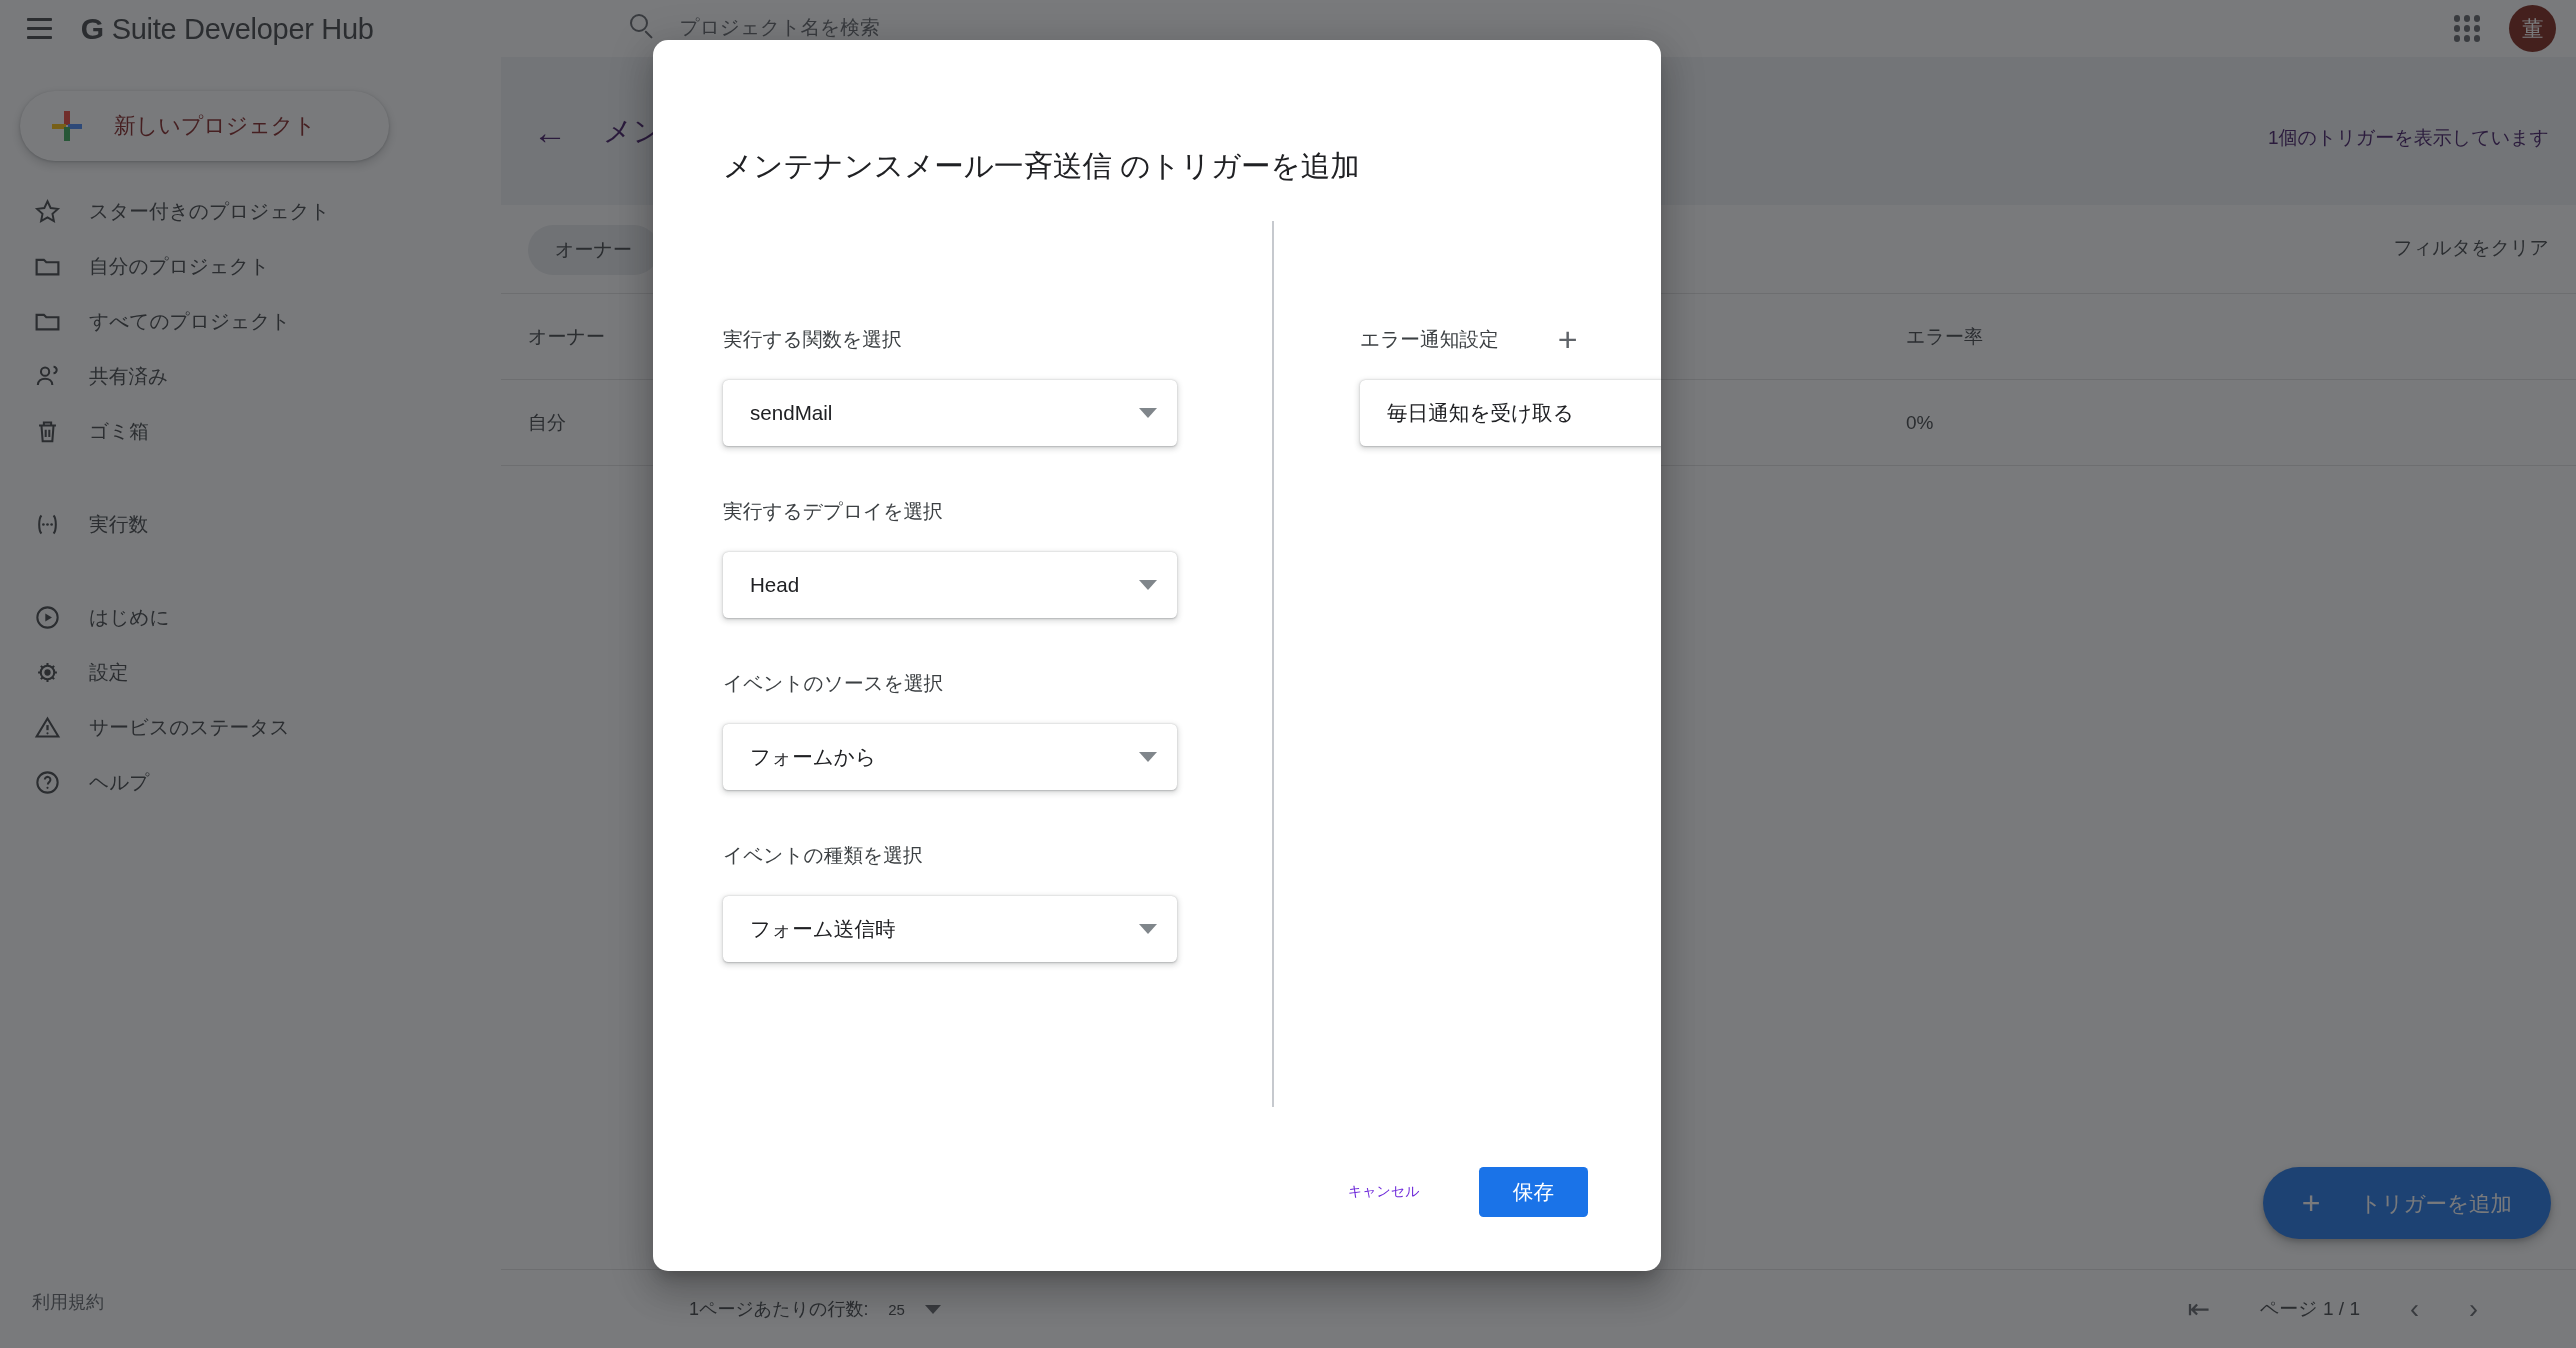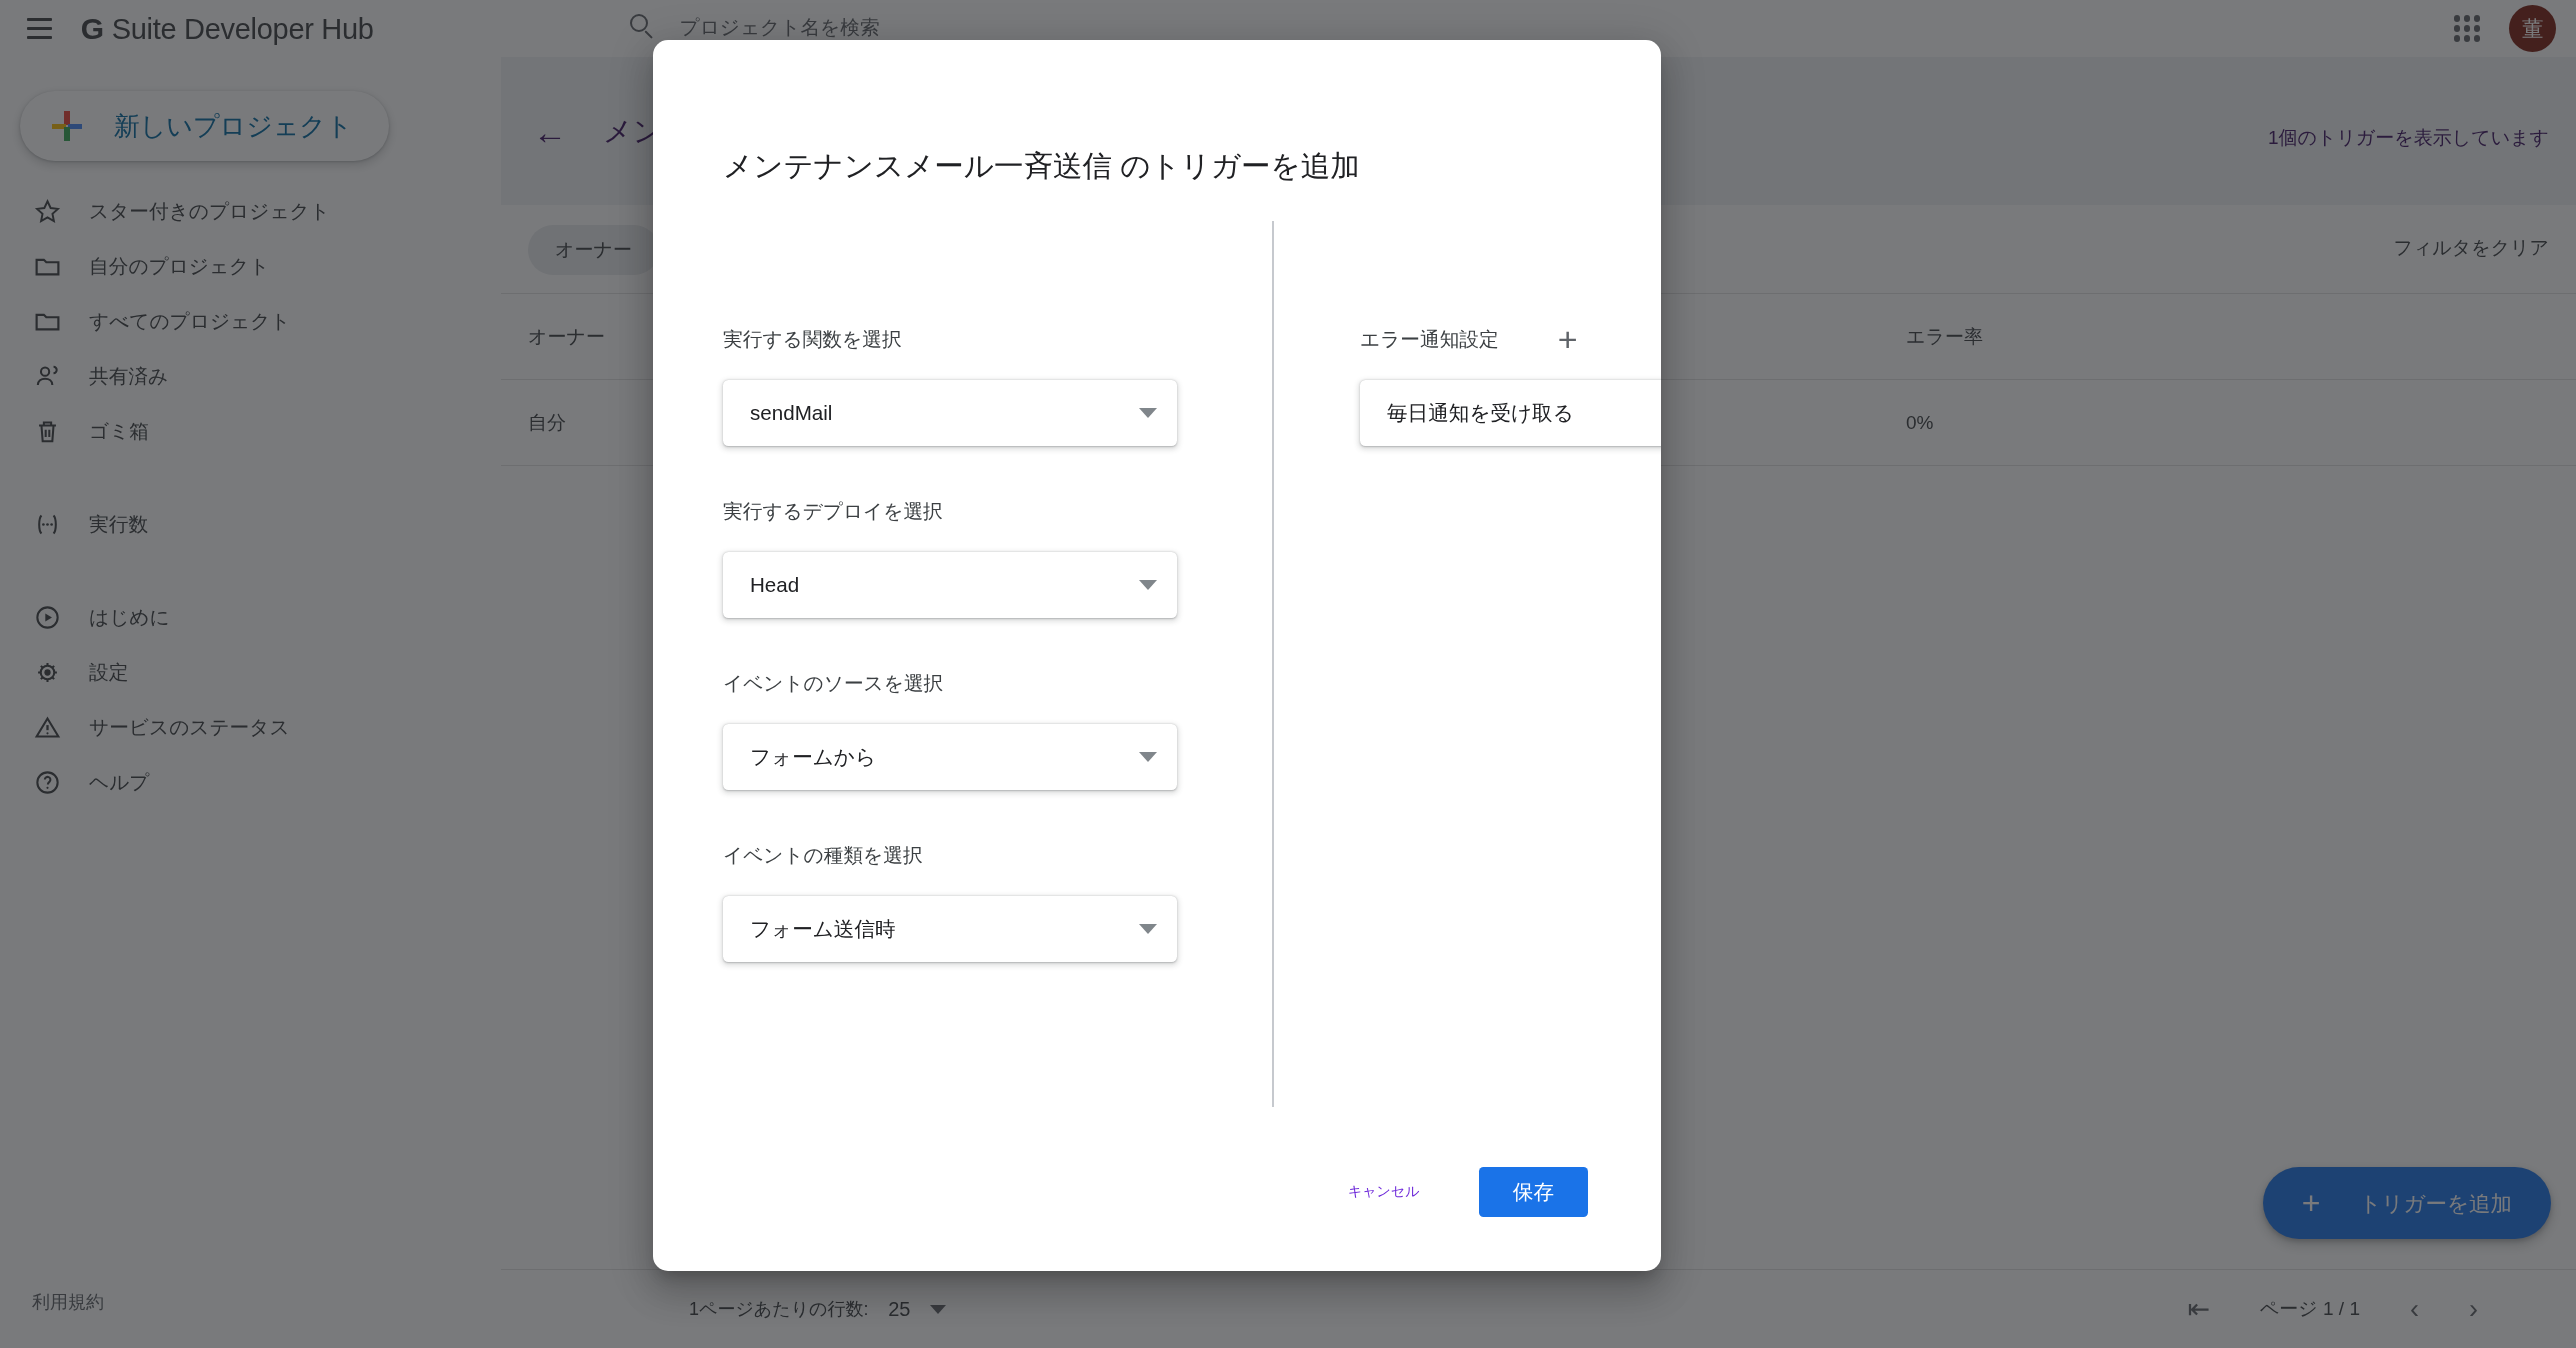--- a/index.html
+++ b/index.html
@@ -74,21 +74,21 @@
     margin: 12.5px 0 0 19.7px; width: 369px; height: 70px;
     border-radius: 35px; background: #fff;
     box-shadow: 0 0.9px 2.7px rgba(60,64,67,0.3), 0 3.6px 7.2px 2.7px rgba(60,64,67,0.15);
     display: flex; align-items: center; gap: 32px; padding-left: 32px; cursor: pointer;
   }
   .gplus { position: relative; width: 30px; height: 30px; flex: none; }
   .gplus .b1 { position: absolute; left: 12.5px; top: 0; width: 5.4px; height: 14.3px; background: #ea4335; }
   .gplus .b2 { position: absolute; left: 0; top: 12.5px; width: 14.3px; height: 5.4px; background: #fbbc04; }
   .gplus .b3 { position: absolute; left: 16px; top: 12.5px; width: 14.3px; height: 5.4px; background: #4285f4; }
   .gplus .b4 { position: absolute; left: 12.5px; top: 16px; width: 5.4px; height: 14.3px; background: #34a853; }
-  #new-project-label { font-size: 26px; color: #0369a1; }
+  #new-project-label { font-size: 22px; color: #7f1d1d; }
 
   .nav-list { margin-top: 23px; }
   .nav-item {
     height: 55px; display: flex; align-items: center; gap: 27px;
     padding-left: 32px; cursor: pointer; color: #3c4043;
   }
   .nav-item .nav-ico {
     width: 30px; height: 30px; flex: none; display: flex; align-items: center; justify-content: center;
   }
   .nav-item .nav-label { font-size: 19.7px; color: #3c4043; white-space: nowrap; }
@@ -155,21 +155,21 @@
     box-shadow: 0 2.7px 4.5px rgba(60,64,67,0.3), 0 5.4px 9px 3.6px rgba(60,64,67,0.15);
   }
   #fab .plus { font-size: 32px; line-height: 1; font-weight: 300; }
 
   #bottom-bar {
     position: absolute; left: 0; right: 0; bottom: 0; height: 79px;
     background: #ffffff; border-top: 0.9px solid #e0e0e0;
     display: flex; align-items: center; color: #3c4043; font-size: 18px; justify-content: flex-end;
   }
   #rows-per-page { margin-left: 188px; display: flex; align-items: center; gap: 19.7px; }
-  #rows-value { font-size: 20px; }
+  #rows-value { font-size: 15px; }
   .caret-down { width: 0; height: 0; border-left: 8px solid transparent;
     border-right: 8px solid transparent; border-top: 9px solid #5f6368; cursor: pointer; }
   #pagination { margin-left: auto; margin-right: 98px; display: flex; align-items: center; gap: 50px; }
   #pagination .pg-label { font-size: 19px; }
   .pg-icon { font-size: 27px; color: #5f6368; cursor: pointer; line-height: 1; }
 
   
   #scrim {
     position: absolute; inset: 0; background: rgba(32,33,36,0.6);
   }

